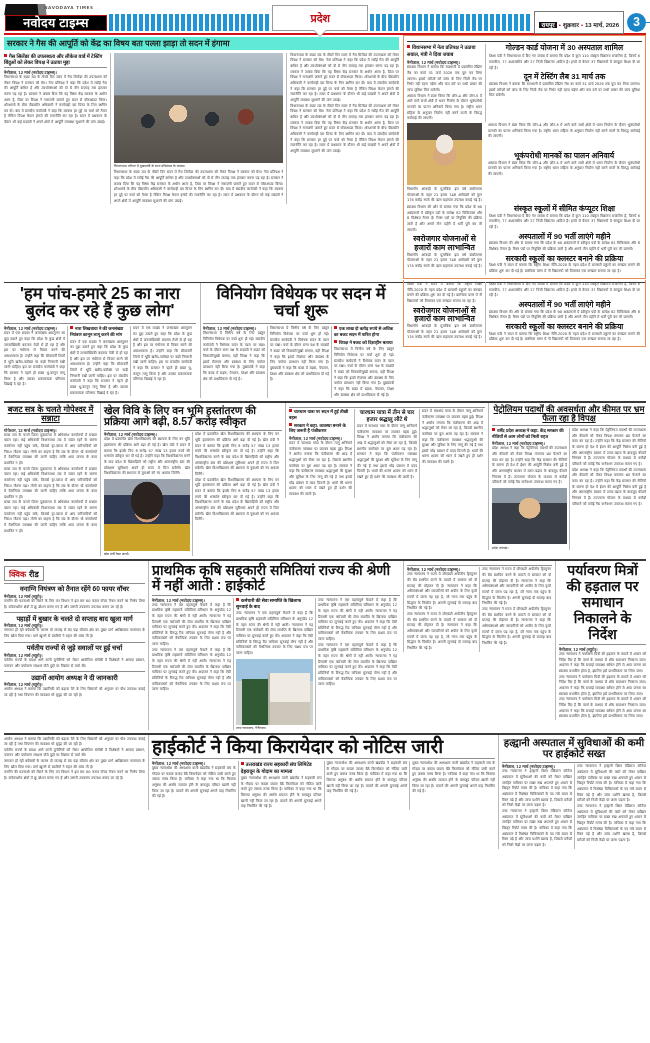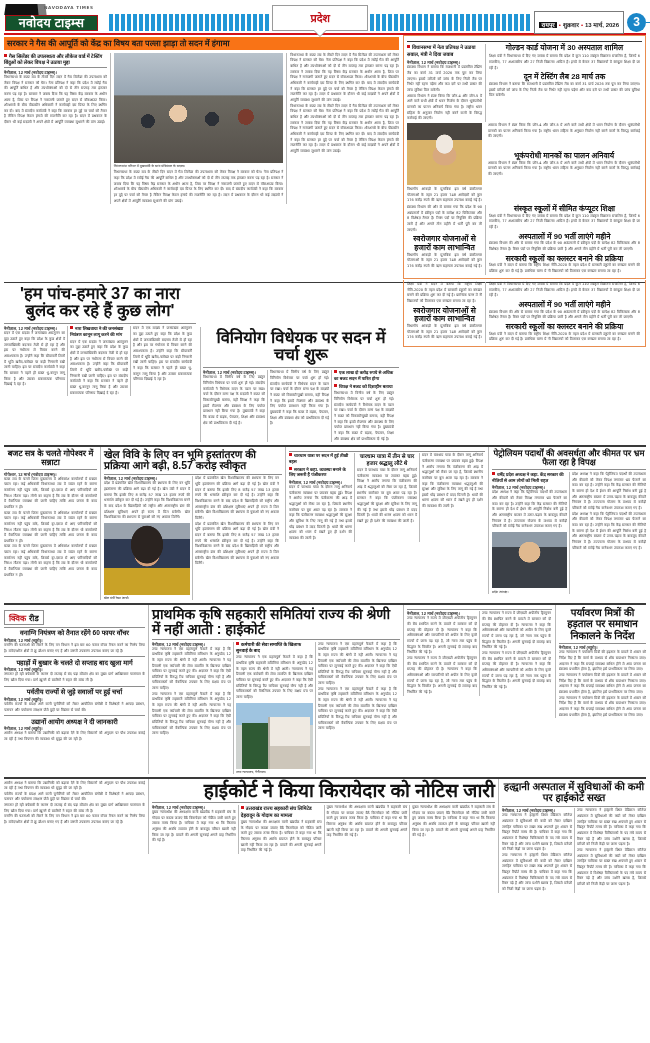--- a/index.html
+++ b/index.html
@@ -23,22 +23,22 @@
   }
   .logo-flag:after{
     content:""; position:absolute; right:-5px; top:0; width:8px; height:11px;
     background:#7d7d7d; transform:skewX(14deg);
   }
   .logo-eng{
     position:absolute; left:40px; top:1px; font-size:4.2px; letter-spacing:.6px;
     color:#5b5b5b; font-weight:700; font-family:"DejaVu Sans", sans-serif;
   }
   .logo-box{
-    position:absolute; left:1px; top:11px; width:93px; height:16px;
-    background:#14532d; border:0.5px solid #b00d13;
+    position:absolute; left:1px; top:11px; width:102px; height:16px;
+    background:#000000; border:0.5px solid #b00d13;
     display:flex; align-items:center; justify-content:center;
   }
   .logo-hindi{
     color:#fff; font-size:12.5px; font-weight:700; letter-spacing:.3px;
     font-family:"Liberation Sans", sans-serif; white-space:nowrap;
   }
   .bar-strip{ flex:1 1 auto; height:17px; margin-top:10px; overflow:hidden;
     background:repeating-linear-gradient(to right,#2196d6 0 4px,#ffffff 4px 6px); }
   .section-tab{
     position:relative; flex:0 0 auto; width:96px; height:26px; margin:0 2px;
@@ -66,23 +66,23 @@
   }
   .pageno:after{ content:""; position:absolute; right:-9px; top:9px; width:9px;height:1px;background:#1a86c8; }
   .rule-red{ height:2.2px; background:#d31118; margin:1px 4px 0 4px; }
 
   
   .hl{ font-weight:700; color:#111; line-height:1.02; }
   .h-main{ font-size:25.5px; letter-spacing:-.2px; }
   .h-2{ font-size:16.5px; line-height:1.05; }
   .h-3{ font-size:13px; line-height:1.08; }
   .h-4{ font-size:11px; line-height:1.1; }
-  .h-5{ font-size:8.6px; line-height:1.12; }
+  .h-5{ font-size:8.6px; line-height:1.12;text-decoration:underline; }
   .kicker{
-    background:#f97316; font-size:7.4px; font-weight:700; color:#1b1b1b;
+    background:#5eead4; font-size:7.4px; font-weight:700; color:#1b1b1b;
     padding:1.5px 3px; line-height:1.2;
   }
   .byline{ font-size:4.2px; font-weight:700; color:#333; }
   .col-rule{ border-left:0.4px solid #b9b9b9; }
   .hr-thin{ height:0.6px; background:#8e8e8e; }
   .hr-med{ height:1.3px; background:#3a3a3a; }
   .box-orange{ border:1.1px solid #e98c4e; }
   .box-grey{ border:0.7px solid #909090; }
 
   
@@ -201,21 +201,21 @@
           <div style="font-size:5px;font-weight:700;line-height:1.3;">
             <span class="bullet"></span><span>विधानसभा में नेता प्रतिपक्ष ने उठाया सवाल, मंत्री ने दिया जवाब</span>
           </div>
           <div class="byline" style="margin-top:3px;">नैनीताल, 12 मार्च (नवोदय टाइम्स)।</div>
           <div class="body-text">स्वास्थ्य विभाग ने बताया कि राजधानी में प्रस्तावित टेस्टिंग लैब का कार्य 31 मार्च 2026 तक पूरा कर लिया जाएगा। इससे मरीजों को जांच के लिए निजी लैब पर निर्भर नहीं रहना पड़ेगा और कम दरों पर सभी प्रकार की जांच सुविधा मिल सकेगी।</div>
           <div class="body-text">आवास विभाग ने स्पष्ट किया कि जोन-4 और जोन-5 में आने वाले सभी क्षेत्रों में भवन निर्माण के दौरान भूकंपरोधी मानकों का पालन अनिवार्य किया गया है। राष्ट्रीय भवन संहिता के अनुसार निर्माण नहीं करने वालों के विरुद्ध कार्रवाई की जाएगी।</div>
         </div>
         <div style="width:155px;padding:0 0 0 3px;" class="col-rule">
           <div class="sub-h c">गोल्डन कार्ड योजना में 30 अस्पताल शामिल</div>
           <div class="body-text" style="margin-top:1px;">शिक्षा मंत्री ने विधानसभा में दिए गए जवाब में बताया कि प्रदेश में कुल 110 संस्कृत विद्यालय संचालित हैं, जिनमें 6 राजकीय, 77 अशासकीय और 27 निजी विद्यालय शामिल हैं। इनमें से केवल 37 विद्यालयों में कंप्यूटर शिक्षा दी जा रही है।</div>
-          <div class="sub-h c" style="margin-top:2px;">दून में टेस्टिंग लैब 28 मार्च तक</div>
+          <div class="sub-h c" style="margin-top:2px;">दून में टेस्टिंग लैब 31 मार्च तक</div>
           <div class="body-text">स्वास्थ्य विभाग ने बताया कि राजधानी में प्रस्तावित टेस्टिंग लैब का कार्य 31 मार्च 2026 तक पूरा कर लिया जाएगा। इससे मरीजों को जांच के लिए निजी लैब पर निर्भर नहीं रहना पड़ेगा और कम दरों पर सभी प्रकार की जांच सुविधा मिल सकेगी।</div>
         </div>
       </div>
 
       <div class="cols" style="margin-top:1px;">
         <div style="width:78px;padding:0 3px 0 0;">
           <div class="photo ph-portrait-m" style="height:62px;"></div>
           <div class="body-text" style="margin-top:2px;">विभागीय आंकड़ों के मुताबिक इस वर्ष स्वरोजगार योजनाओं के तहत 21 हजार 748 आवेदकों को कुल 176 करोड़ रुपये की ऋण सहायता उपलब्ध कराई गई है।</div>
         </div>
         <div style="width:155px;padding:0 0 0 3px;">
@@ -242,40 +242,40 @@
       </div>
     </div>
   </div>
 </div>
 
 <div class="hr-med" style="margin:3px 4px 0 4px;"></div>
 
 <div class="cols" style="align-items:flex-start;">
 
   <div style="width:200px;padding:2px 4px 0 4px;">
-    <div class="hl h-2" style="text-align:center;">'हम पांच-हमारे 37 का नारा बुलंद कर रहे हैं कुछ लोग'</div>
+    <div class="hl h-2" style="text-align:center;">'हम पांच-हमारे 25 का नारा बुलंद कर रहे हैं कुछ लोग'</div>
     <div class="hr-thin" style="margin:3px 0;"></div>
     <div class="cols">
       <div style="width:63px;padding:0 2px 0 0;">
         <div class="byline">नैनीताल, 12 मार्च (नवोदय टाइम्स)।</div>
         <div class="body-text">सदन में एक सदस्य ने जनसंख्या असंतुलन का मुद्दा उठाते हुए कहा कि प्रदेश के कुछ क्षेत्रों में जनसांख्यिकी बदलाव तेजी से हो रहा है और इस पर गंभीरता से विचार करने की आवश्यकता है। उन्होंने कहा कि सीमावर्ती जिलों में भूमि खरीद-फरोख्त पर कड़ी निगरानी रखी जानी चाहिए। इस पर संसदीय कार्यमंत्री ने कहा कि सरकार ने पहले ही सख्त भू-कानून लागू किया है और उसका सकारात्मक परिणाम दिखाई दे रहा है।</div>
       </div>
       <div style="width:63px;padding:0 2px;" class="col-rule">
         <div style="font-size:4.4px;font-weight:700;line-height:1.3;">
           <span class="bullet"></span><span>नारा लिखवाया ने की जनसंख्या नियंत्रण कानून लागू करने की मांग</span>
         </div>
         <div class="body-text" style="margin-top:2px;">सदन में एक सदस्य ने जनसंख्या असंतुलन का मुद्दा उठाते हुए कहा कि प्रदेश के कुछ क्षेत्रों में जनसांख्यिकी बदलाव तेजी से हो रहा है और इस पर गंभीरता से विचार करने की आवश्यकता है। उन्होंने कहा कि सीमावर्ती जिलों में भूमि खरीद-फरोख्त पर कड़ी निगरानी रखी जानी चाहिए। इस पर संसदीय कार्यमंत्री ने कहा कि सरकार ने पहले ही सख्त भू-कानून लागू किया है और उसका सकारात्मक परिणाम दिखाई दे रहा है।</div>
       </div>
       <div style="width:62px;padding:0 0 0 2px;" class="col-rule">
         <div class="body-text">सदन में एक सदस्य ने जनसंख्या असंतुलन का मुद्दा उठाते हुए कहा कि प्रदेश के कुछ क्षेत्रों में जनसांख्यिकी बदलाव तेजी से हो रहा है और इस पर गंभीरता से विचार करने की आवश्यकता है। उन्होंने कहा कि सीमावर्ती जिलों में भूमि खरीद-फरोख्त पर कड़ी निगरानी रखी जानी चाहिए। इस पर संसदीय कार्यमंत्री ने कहा कि सरकार ने पहले ही सख्त भू-कानून लागू किया है और उसका सकारात्मक परिणाम दिखाई दे रहा है।</div>
       </div>
     </div>
   </div>
 
-  <div style="width:203px;padding:2px 4px 0 2px;margin-top:44px;" class="col-rule">
+  <div style="width:203px;padding:2px 4px 0 2px;" class="col-rule">
     <div class="hl h-2" style="text-align:center;">विनियोग विधेयक पर सदन में चर्चा शुरू</div>
     <div class="hr-thin" style="margin:3px 0;"></div>
     <div class="cols">
       <div style="width:64px;padding:0 2px 0 0;">
         <div class="byline">नैनीताल, 12 मार्च (नवोदय टाइम्स)।</div>
         <div class="body-text">विधानसभा में वित्तीय वर्ष के लिए प्रस्तुत विनियोग विधेयक पर चर्चा शुरू हो गई। संसदीय कार्यमंत्री ने विधेयक सदन के पटल पर रखा। चर्चा के दौरान सत्ता पक्ष के सदस्यों ने बजट को विकासोन्मुखी बताया, वहीं विपक्ष ने कहा कि इसमें रोजगार और स्वास्थ्य के लिए पर्याप्त प्रावधान नहीं किया गया है। मुख्यमंत्री ने कहा कि बजट में सड़क, पेयजल, शिक्षा और स्वास्थ्य क्षेत्र को प्राथमिकता दी गई है।</div>
       </div>
       <div style="width:64px;padding:0 2px;" class="col-rule">
         <div class="body-text">विधानसभा में वित्तीय वर्ष के लिए प्रस्तुत विनियोग विधेयक पर चर्चा शुरू हो गई। संसदीय कार्यमंत्री ने विधेयक सदन के पटल पर रखा। चर्चा के दौरान सत्ता पक्ष के सदस्यों ने बजट को विकासोन्मुखी बताया, वहीं विपक्ष ने कहा कि इसमें रोजगार और स्वास्थ्य के लिए पर्याप्त प्रावधान नहीं किया गया है। मुख्यमंत्री ने कहा कि बजट में सड़क, पेयजल, शिक्षा और स्वास्थ्य क्षेत्र को प्राथमिकता दी गई है।</div>
       </div>
@@ -454,42 +454,42 @@
         <div class="body-text">उच्च न्यायालय ने राज्य में जीएसटी अपीलीय ट्रिब्यूनल की बेंच स्थापित करने के मामले में सरकार को दो सप्ताह की मोहलत दी है। न्यायालय ने कहा कि अधिवक्ताओं और व्यापारियों को अपील के लिए दूसरे राज्यों में जाना पड़ रहा है, जो न्याय तक पहुंच के सिद्धांत के विपरीत है। अगली सुनवाई दो सप्ताह बाद निर्धारित की गई है।</div>
       </div>
       <div style="width:72px;padding:0 0 0 2px;" class="col-rule">
         <div class="body-text">उच्च न्यायालय ने राज्य में जीएसटी अपीलीय ट्रिब्यूनल की बेंच स्थापित करने के मामले में सरकार को दो सप्ताह की मोहलत दी है। न्यायालय ने कहा कि अधिवक्ताओं और व्यापारियों को अपील के लिए दूसरे राज्यों में जाना पड़ रहा है, जो न्याय तक पहुंच के सिद्धांत के विपरीत है। अगली सुनवाई दो सप्ताह बाद निर्धारित की गई है।</div>
         <div class="body-text">उच्च न्यायालय ने राज्य में जीएसटी अपीलीय ट्रिब्यूनल की बेंच स्थापित करने के मामले में सरकार को दो सप्ताह की मोहलत दी है। न्यायालय ने कहा कि अधिवक्ताओं और व्यापारियों को अपील के लिए दूसरे राज्यों में जाना पड़ रहा है, जो न्याय तक पहुंच के सिद्धांत के विपरीत है। अगली सुनवाई दो सप्ताह बाद निर्धारित की गई है।</div>
       </div>
     </div>
   </div>
 
   <div style="width:95px;padding:2px 4px 0 3px;" class="col-rule">
-    <div class="hl" style="font-size:10px;line-height:1.14;text-align:center;">पर्यावरण मित्रों की हड़ताल पर समाधान निकालने के निर्देश</div>
+    <div class="hl" style="font-size:14px;line-height:1.14;text-align:center;">पर्यावरण मित्रों की हड़ताल पर समाधान निकालने के निर्देश</div>
     <div class="hr-thin" style="margin:2px 0;"></div>
     <div class="byline">नैनीताल, 12 मार्च (ब्यूरो)।</div>
     <div class="body-text">उच्च न्यायालय ने पर्यावरण मित्रों की हड़ताल के मामले में शासन को निर्देश दिए हैं कि वार्ता के माध्यम से शीघ्र समाधान निकाला जाए। अदालत ने कहा कि सफाई व्यवस्था बाधित होने से आम जनता का स्वास्थ्य प्रभावित होता है, इसलिए इसे प्राथमिकता पर लिया जाए।</div>
     <div class="body-text">उच्च न्यायालय ने पर्यावरण मित्रों की हड़ताल के मामले में शासन को निर्देश दिए हैं कि वार्ता के माध्यम से शीघ्र समाधान निकाला जाए। अदालत ने कहा कि सफाई व्यवस्था बाधित होने से आम जनता का स्वास्थ्य प्रभावित होता है, इसलिए इसे प्राथमिकता पर लिया जाए।</div>
     <div class="body-text">उच्च न्यायालय ने पर्यावरण मित्रों की हड़ताल के मामले में शासन को निर्देश दिए हैं कि वार्ता के माध्यम से शीघ्र समाधान निकाला जाए। अदालत ने कहा कि सफाई व्यवस्था बाधित होने से आम जनता का स्वास्थ्य प्रभावित होता है, इसलिए इसे प्राथमिकता पर लिया जाए।</div>
   </div>
 </div>
 
 <div class="hr-med" style="margin:3px 4px 0 4px;"></div>
 
 <div class="cols" style="align-items:flex-start;">
 
   <div style="width:148px;padding:2px 3px 0 4px;">
     <div class="body-text">आयोग अध्यक्ष ने बताया कि उद्यानिकी को बढ़ावा देने के लिए किसानों को अनुदान पर पौध उपलब्ध कराई जा रही है तथा विपणन की व्यवस्था भी सुदृढ़ की जा रही है।</div>
     <div class="body-text">पर्वतीय राज्यों के समक्ष आने वाली चुनौतियों को लेकर आयोजित संगोष्ठी में विशेषज्ञों ने आपदा प्रबंधन, पलायन और पर्यावरण संरक्षण जैसे मुद्दों पर विस्तार से चर्चा की।</div>
     <div class="body-text">लगातार हो रही बर्फबारी के कारण दो सप्ताह से बंद पड़ा सीमांत क्षेत्र का मुख्य मार्ग आखिरकार यातायात के लिए खोल दिया गया। मार्ग खुलने से ग्रामीणों ने राहत की सांस ली है।</div>
     <div class="body-text">वनाग्नि की घटनाओं को रोकने के लिए वन विभाग ने इस बार 60 फायर वॉचर तैनात करने का निर्णय लिया है। संवेदनशील क्षेत्रों में क्रू स्टेशन बनाए गए हैं और जरूरी उपकरण उपलब्ध कराए जा रहे हैं।</div>
   </div>
 
   <div style="width:350px;padding:2px 3px 0 3px;" class="col-rule">
-    <div class="hl h-2" style="font-size:19px;text-align:right;">हाईकोर्ट ने किया किरायेदार को नोटिस जारी</div>
+    <div class="hl h-2" style="font-size:19px;text-align:left;">हाईकोर्ट ने किया किरायेदार को नोटिस जारी</div>
     <div class="hr-thin" style="margin:2px 0;"></div>
     <div class="cols">
       <div style="width:86px;padding:0 2px 0 0;">
         <div class="byline">नैनीताल, 12 मार्च (नवोदय टाइम्स)।</div>
         <div class="body-text">मुख्य न्यायाधीश की अध्यक्षता वाली खंडपीठ ने सहकारी संघ के गोदाम पर कब्जा जमाए बैठे किरायेदार को नोटिस जारी करते हुए जवाब तलब किया है। याचिका में कहा गया था कि किराया अनुबंध की अवधि समाप्त होने के बावजूद परिसर खाली नहीं किया जा रहा है। मामले की अगली सुनवाई अगले माह निर्धारित की गई है।</div>
       </div>
       <div style="width:86px;padding:0 2px;" class="col-rule">
         <div style="font-size:5px;font-weight:700;line-height:1.3;">
           <span class="bullet"></span><span>उत्तराखंड राज्य सहकारी संघ लिमिटेड देहरादून के गोदाम का मामला</span>
         </div>

